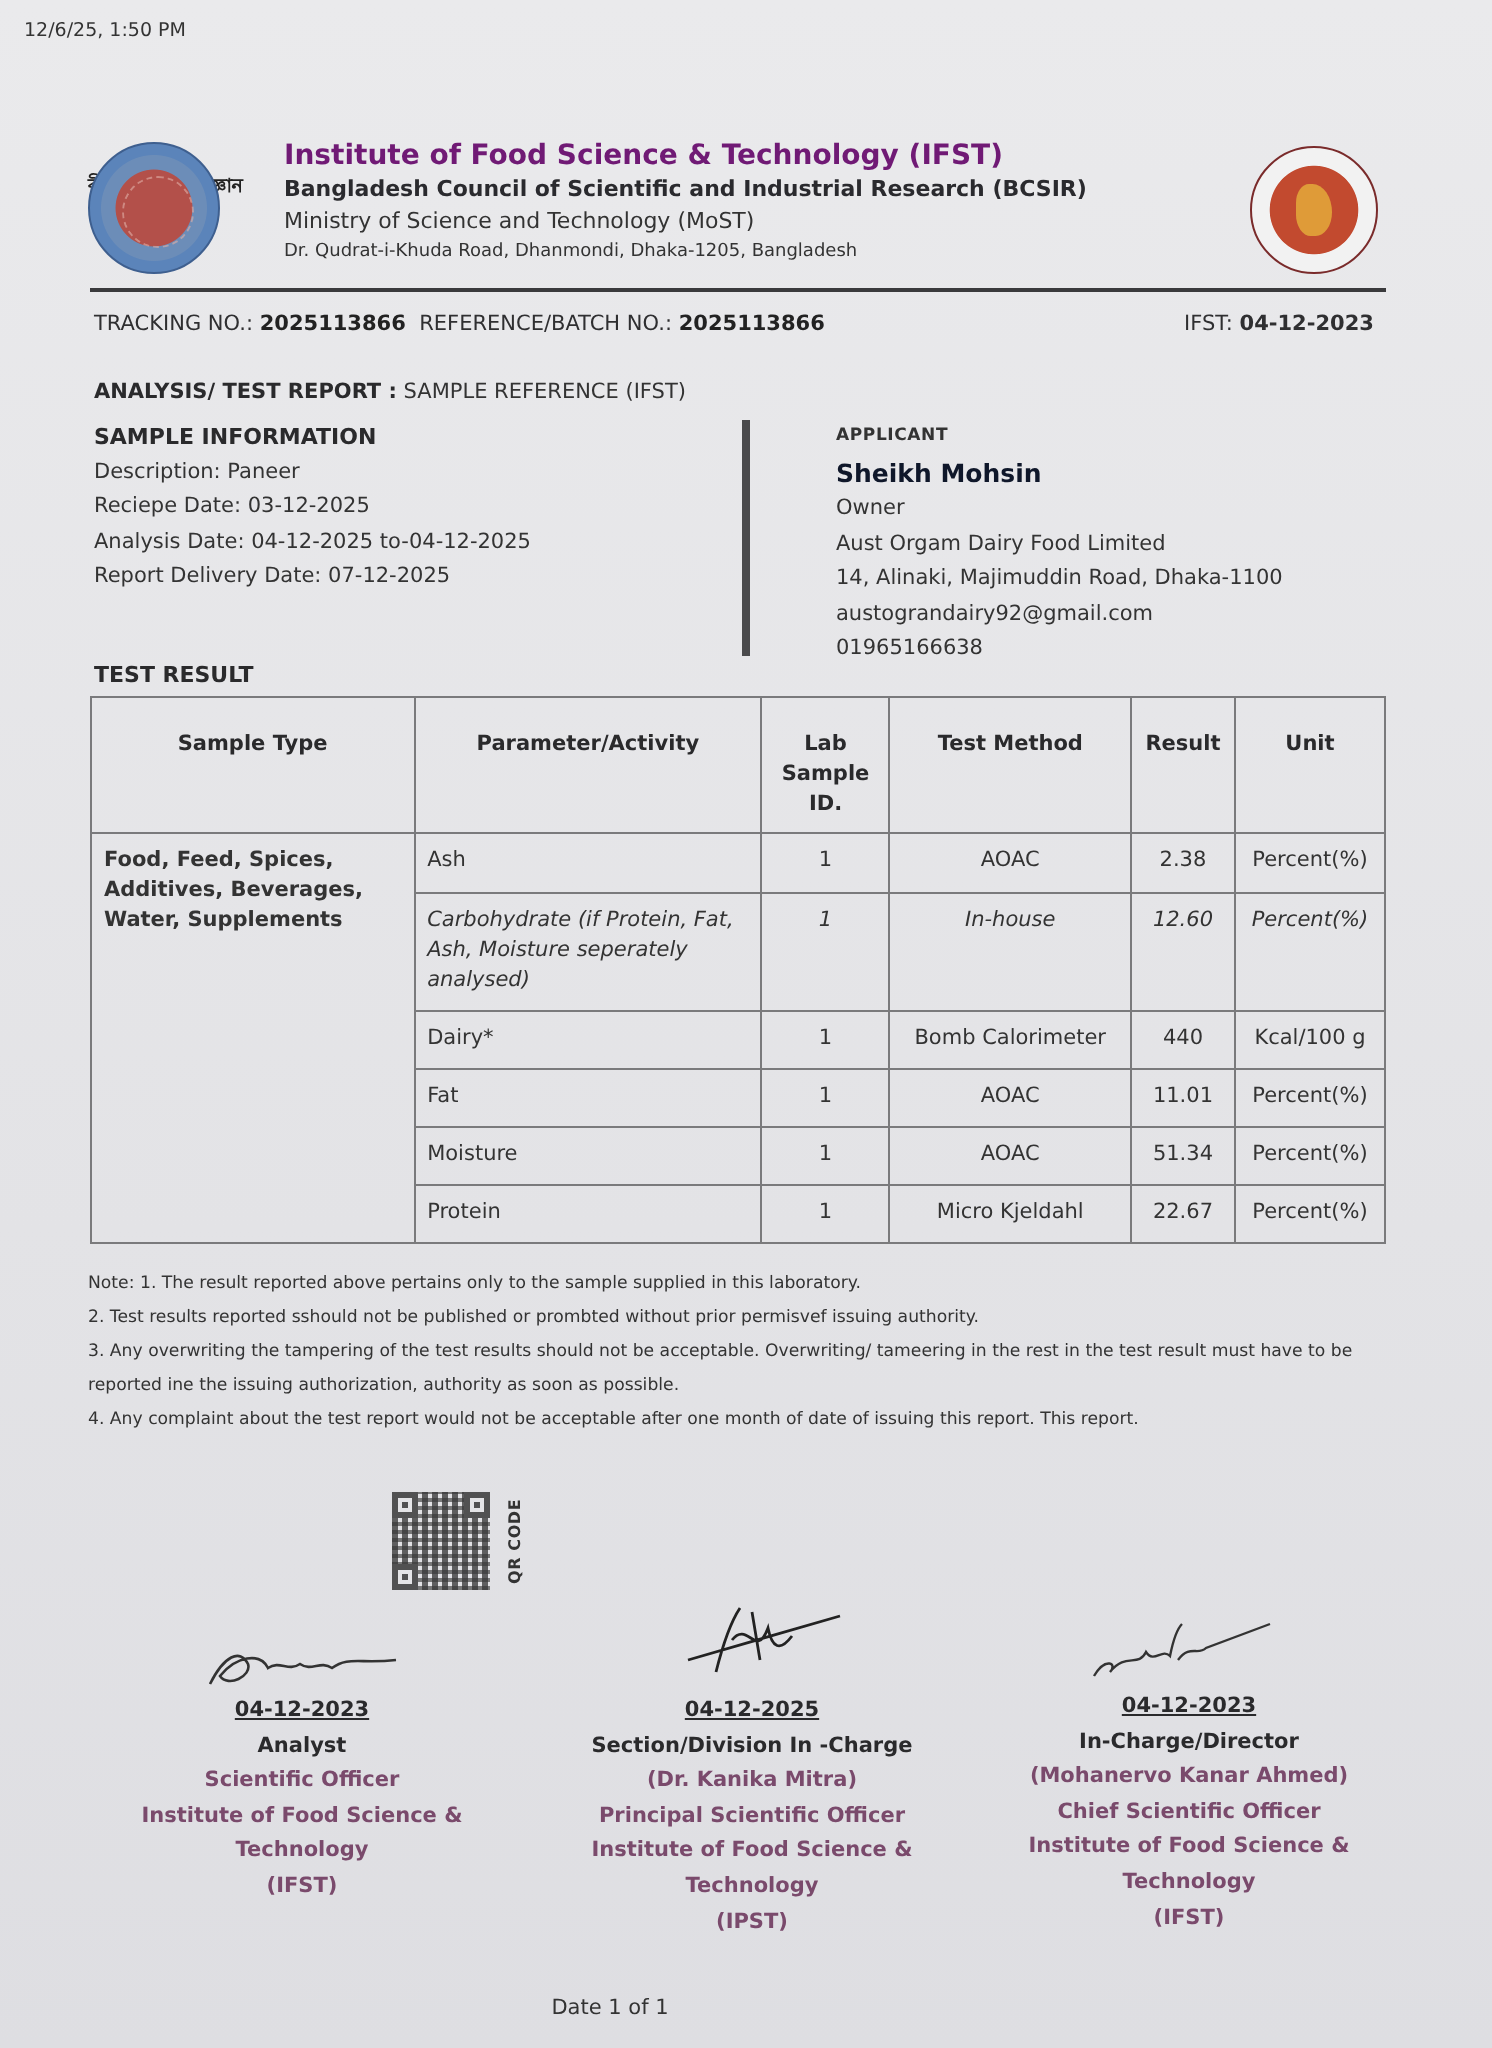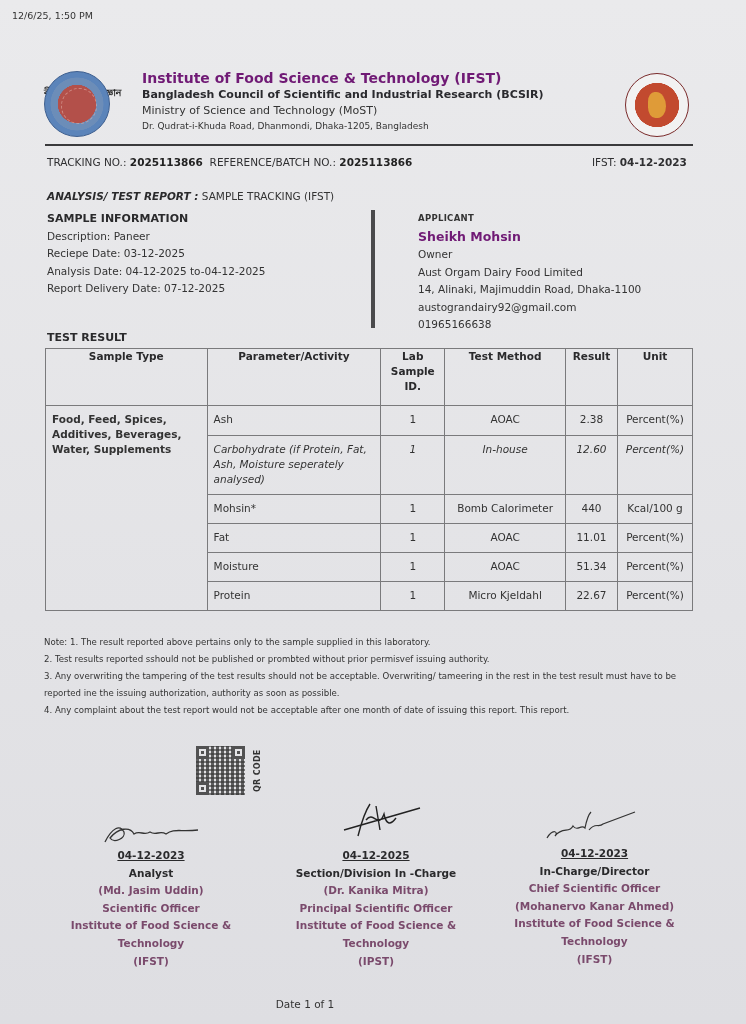--- a/index.html
+++ b/index.html
@@ -37,37 +37,37 @@
   .inst-council { left: 142px; top: 88px; font-size: 11px; font-weight: bold; color: #2a2a2e; }
   .inst-ministry { left: 142px; top: 104px; font-size: 11px; color: #333; }
   .inst-address { left: 142px; top: 121px; font-size: 9px; color: #333; }
   .rule { left: 45px; top: 144px; width: 648px; height: 2px; background: #3a3a3c; }
 
   .tracking-row { left: 47px; top: 156px; font-size: 10.5px; color: #2f2f31; white-space: nowrap; }
   .tracking-row b { color: #222; }
   .date-row { left: 592px; top: 156px; font-size: 10.5px; color: #2f2f31; white-space: nowrap; }
 
   .analysis-head { left: 47px; top: 190px; font-size: 10.5px; white-space: nowrap; color: #333; }
-  .analysis-head b { color: #2a2a2c; font-style: italic; }
+  .analysis-head b { color: #2a2a2c; }
   .sample-info { left: 47px; top: 210px; font-size: 10.5px; line-height: 17.5px; color: #333; }
   .sample-info .h { font-weight: bold; font-size: 11px; color: #2a2a2c; }
   .vbar { left: 371px; top: 210px; width: 4px; height: 118px; background: #4a4a4c; }
   .applicant { left: 418px; top: 212px; font-size: 10.5px; line-height: 17.5px; color: #333; }
   .applicant .lab { font-size: 8.5px; font-weight: bold; letter-spacing: .3px; line-height: 12px; margin-bottom: 4px; }
-  .applicant .name { font-size: 12.5px; font-weight: bold; color: #701a75; line-height: 18px; }
+  .applicant .name { font-size: 12.5px; font-weight: bold; color: #0f172a; line-height: 18px; }
 
   .test-result-h { left: 47px; top: 331px; font-size: 11px; font-weight: bold; color: #2a2a2c; }
   table.results {
     position: absolute; left: 45px; top: 348px; width: 648px;
     border-collapse: collapse; font-size: 10.5px; color: #333;
   }
   table.results th, table.results td {
     border: 1px solid #7a7a7c; vertical-align: top; padding: 6px 6px;
   }
-  table.results th { font-weight: bold; text-align: center; height: 57px; padding-top: 0; line-height: 15px; color: #2a2a2c; }
+  table.results th { font-weight: bold; text-align: center; height: 57px; padding-top: 16px; line-height: 15px; color: #2a2a2c; }
   table.results td { line-height: 15px; }
   td.c { text-align: center; }
   td.sample-type { padding-top: 7px; font-weight: bold; }
   td.sp { padding-top: 7px; padding-bottom: 7px; }
   tr.r1 td { height: 30px; }
   tr.r2 td { height: 59px; font-style: italic; }
   tr.r td { height: 29px; }
 
   .notes { left: 44px; top: 634px; width: 660px; font-size: 8.6px; line-height: 17px; color: #333; }
 
@@ -109,21 +109,21 @@
   <b>2025113866</b>&nbsp;
   <span>REFERENCE/BATCH NO.:</span>
   <b>2025113866</b>
 </div>
 <div class="abs date-row">
   <span>IFST:</span>
   <b>04-12-2023</b>
 </div>
 
 <div class="abs analysis-head">
-  <b>ANALYSIS/ TEST REPORT :</b><span> SAMPLE TRACKING (IFST)</span>
+  <b>ANALYSIS/ TEST REPORT :</b><span> SAMPLE REFERENCE (IFST)</span>
 </div>
 
 <div class="abs sample-info">
   <div class="h">SAMPLE INFORMATION</div>
   <div>Description:  Paneer</div>
   <div>Reciepe Date: 03-12-2025</div>
   <div>Analysis Date: 04-12-2025 to-04-12-2025</div>
   <div>Report Delivery Date: 07-12-2025</div>
 </div>
 <div class="abs vbar"></div>
@@ -168,21 +168,21 @@
       <td class="c sp">Percent(%)</td>
     </tr>
     <tr class="r2">
       <td class="sp">Carbohydrate (if Protein, Fat, Ash, Moisture seperately analysed)</td>
       <td class="c sp">1</td>
       <td class="c sp">In-house</td>
       <td class="c sp">12.60</td>
       <td class="c sp">Percent(%)</td>
     </tr>
     <tr class="r">
-      <td class="sp">Mohsin*</td>
+      <td class="sp">Dairy*</td>
       <td class="c sp">1</td>
       <td class="c sp">Bomb Calorimeter</td>
       <td class="c sp">440</td>
       <td class="c sp">Kcal/100 g</td>
     </tr>
     <tr class="r">
       <td class="sp">Fat</td>
       <td class="c sp">1</td>
       <td class="c sp">AOAC</td>
       <td class="c sp">11.01</td>
@@ -227,35 +227,34 @@
 <svg class="signature" style="left:340px;top:800px" width="85" height="40">
   <path d="M4 30 L 80 8 M 18 36 C 22 20, 26 10, 30 4 M 26 20 C 34 10, 38 30, 44 14 C 46 24, 50 26, 56 18 M 36 6 L 40 30" fill="none" stroke="#222" stroke-width="1.4"></path>
 </svg>
 <svg class="signature" style="left:543px;top:808px" width="95" height="35">
   <path d="M4 30 C 10 20, 16 24, 12 28 C 20 18, 26 26, 30 18 C 34 24, 38 16, 42 20 C 44 10, 46 6, 48 4 M 46 22 C 52 14, 56 20, 60 16 L 92 4" fill="none" stroke="#333" stroke-width="1.2"></path>
 </svg>
 
 <div class="sig-block sig1">
   <div class="date">04-12-2023</div>
   <div class="role">Analyst</div>
-  <div class="purple">(Md. Jasim Uddin)</div>
   <div class="purple">Scientific Officer</div>
   <div class="purple">Institute of Food Science &amp; Technology</div>
   <div class="purple">(IFST)</div>
 </div>
 <div class="sig-block sig2">
   <div class="date">04-12-2025</div>
   <div class="role">Section/Division In -Charge</div>
   <div class="purple">(Dr. Kanika Mitra)</div>
   <div class="purple">Principal Scientific Officer</div>
   <div class="purple">Institute of Food Science &amp; Technology</div>
   <div class="purple">(IPST)</div>
 </div>
 <div class="sig-block sig3">
   <div class="date">04-12-2023</div>
   <div class="role">In-Charge/Director</div>
+  <div class="purple">(Mohanervo Kanar Ahmed)</div>
   <div class="purple">Chief Scientific Officer</div>
-  <div class="purple">(Mohanervo Kanar Ahmed)</div>
   <div class="purple">Institute of Food Science &amp; Technology</div>
   <div class="purple">(IFST)</div>
 </div>
 
 <div class="abs footer">Date 1 of 1</div>
 
 </body></html>

